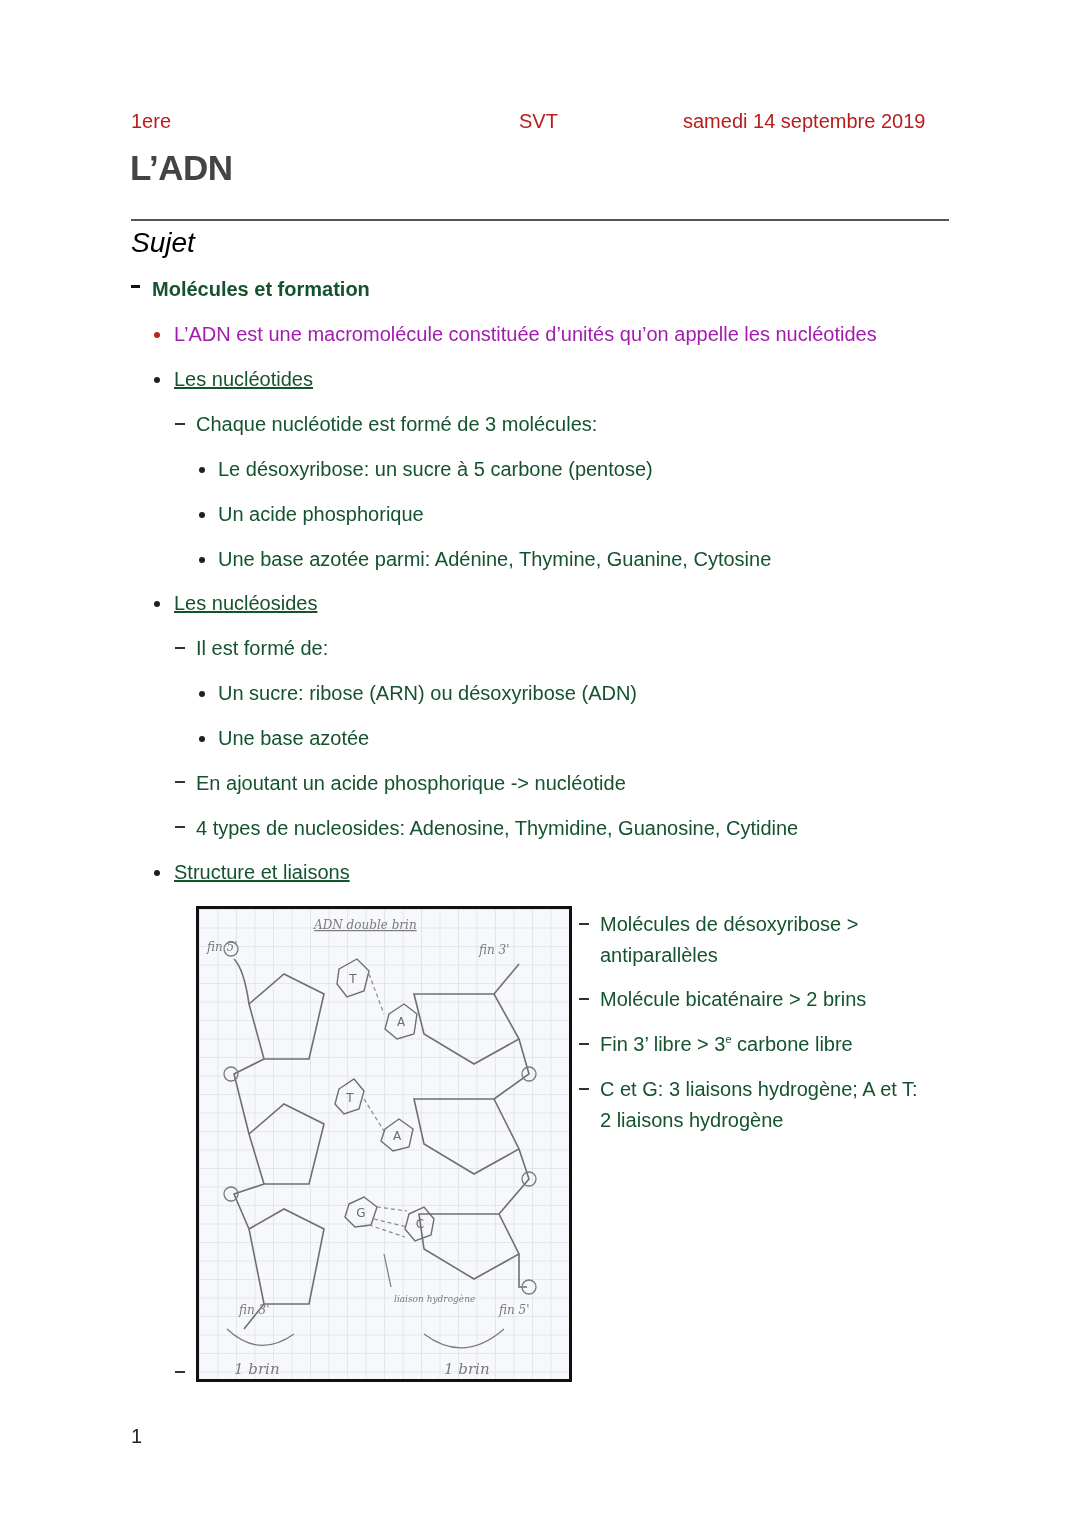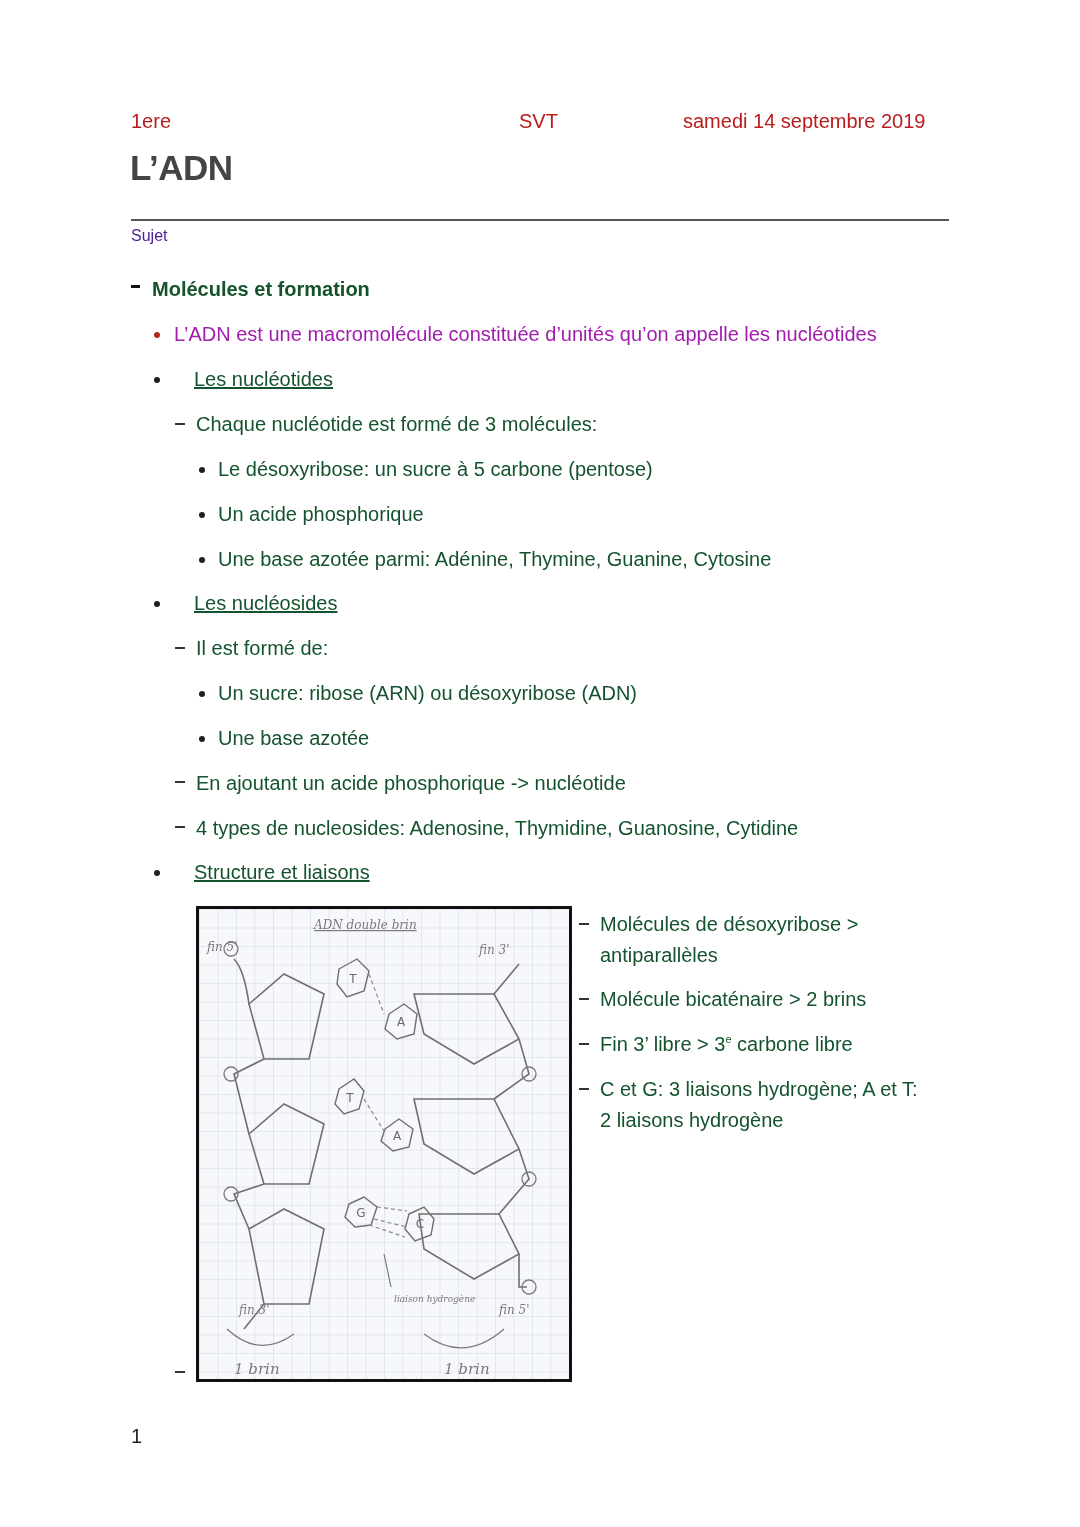--- a/index.html
+++ b/index.html
@@ -6,25 +6,25 @@
     body {
       width: 1080px; height: 1527px; position: relative; overflow: hidden;
       font-family: "Liberation Sans", sans-serif; color: #1a1a1a;
     }
     .hdr { position: absolute; top: 110px; font-size: 20px; color: #b91c1c; }
     .hdr.left { left: 131px; }
     .hdr.center { left: 519px; }
     .hdr.right { left: 683px; }
     .title { position: absolute; left: 130px; top: 148px; font-size: 35px; font-weight: bold; color: #444444; letter-spacing: -0.5px; }
     .rule { position: absolute; left: 131px; top: 219px; width: 818px; height: 2px; background: #555555; }
-    .subtitle { position: absolute; left: 131px; top: 227px; font-size: 16px; color: #4c1d95; }
+    .subtitle { position: absolute; left: 131px; top: 227px; font-size: 28px; color: #000000; font-style: italic; }
     .line { position: absolute; font-size: 20px; color: #14532d; white-space: nowrap; }
     .red { color: #a21caf; }
     .bold { font-weight: bold; }
-    .ul { text-decoration: underline; margin-left: 20px; }
+    .ul { text-decoration: underline; }
     .bullet { position: absolute; width: 6px; height: 6px; border-radius: 50%; background: #1f1f1f; }
     .bullet.red { background: #b52a1c; }
     .dash { position: absolute; width: 10px; height: 2px; background: #333; }
     .dash.thick { height: 3px; width: 9px; background: #111; }
     .figure { position: absolute; left: 196px; top: 906px; width: 370px; height: 470px; border: 3px solid #111; background: #14b8a6; overflow: hidden; }
     .page-num { position: absolute; left: 131px; top: 1425px; font-size: 20px; color: #1f1f1f; }
   </style>
 </head>
 <body>
 

